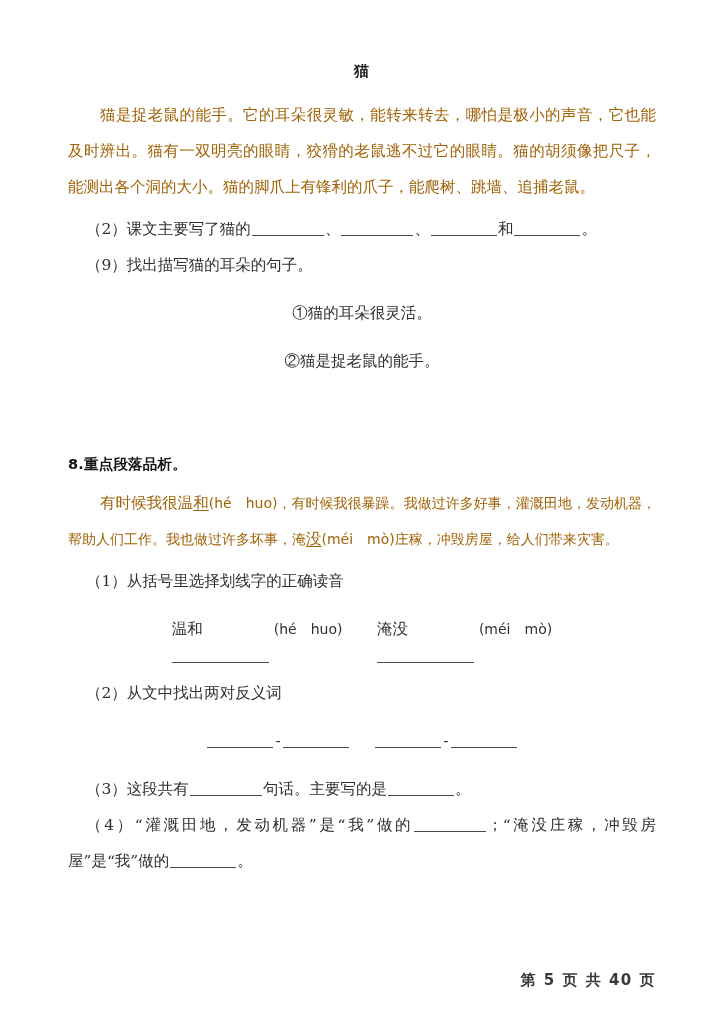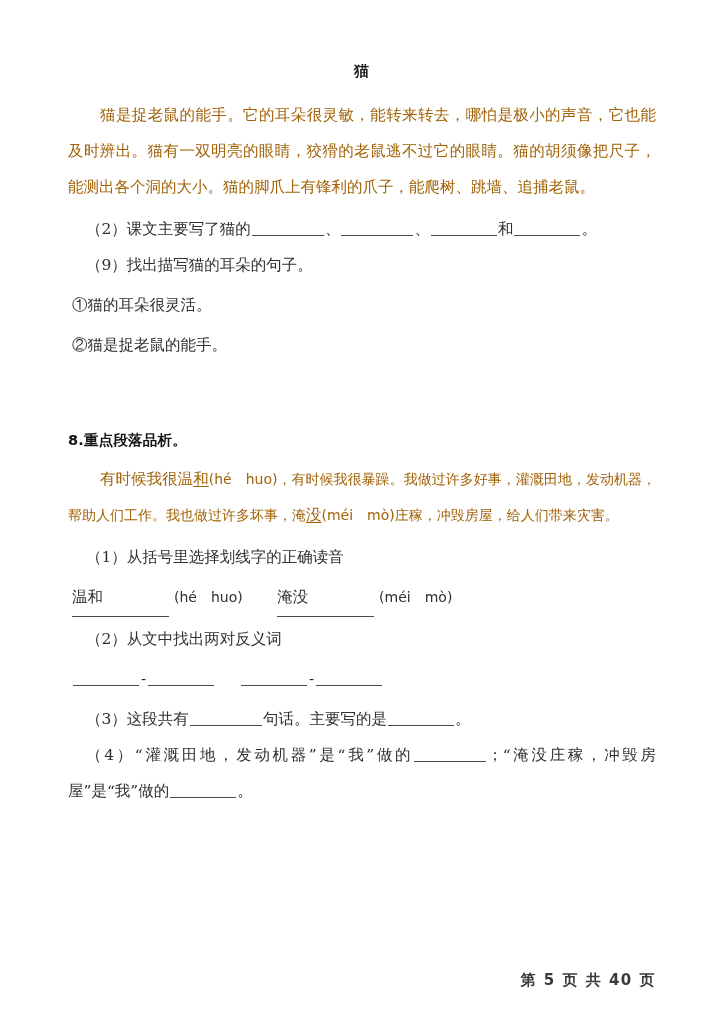--- a/index.html
+++ b/index.html
@@ -64,44 +64,45 @@
   .q-line.wrap {
     white-space: normal;
     text-indent: 18px;
     padding-left: 0;
     text-align: justify;
     text-justify: inter-ideograph;
   }
   .opt-line {
     font-size: 15.5px;
     line-height: 36px;
-    margin: 4px;
+    margin: 12px;
     padding-left: 0;
     color: #2f2f2f;
     white-space: nowrap;
+    text-align: center;
   }
 
   
   .blank {
     display: inline-block;
     border-bottom: 1.4px solid #4a4a4a;
     height: 15px;
     vertical-align: -2px;
     margin: 0 1px;
   }
   .blank.w-m  { width: 66px; }
   .blank.w-l  { width: 72px; }
 
   .uline { text-decoration: underline; text-underline-offset: 2px; }
 
   
   .word-blank {
     display: inline-block;
     border-bottom: 1.4px solid #4a4a4a;
-    padding-bottom: 1px;
+    padding-bottom: 15px;
   }
   .word-blank .pad {
     display: inline-block;
     width: 66px;
   }
   .hy { margin: 0 1px; }
 
   
   .sec-head {
     font-family: "DejaVu Sans", "Liberation Sans", sans-serif;

